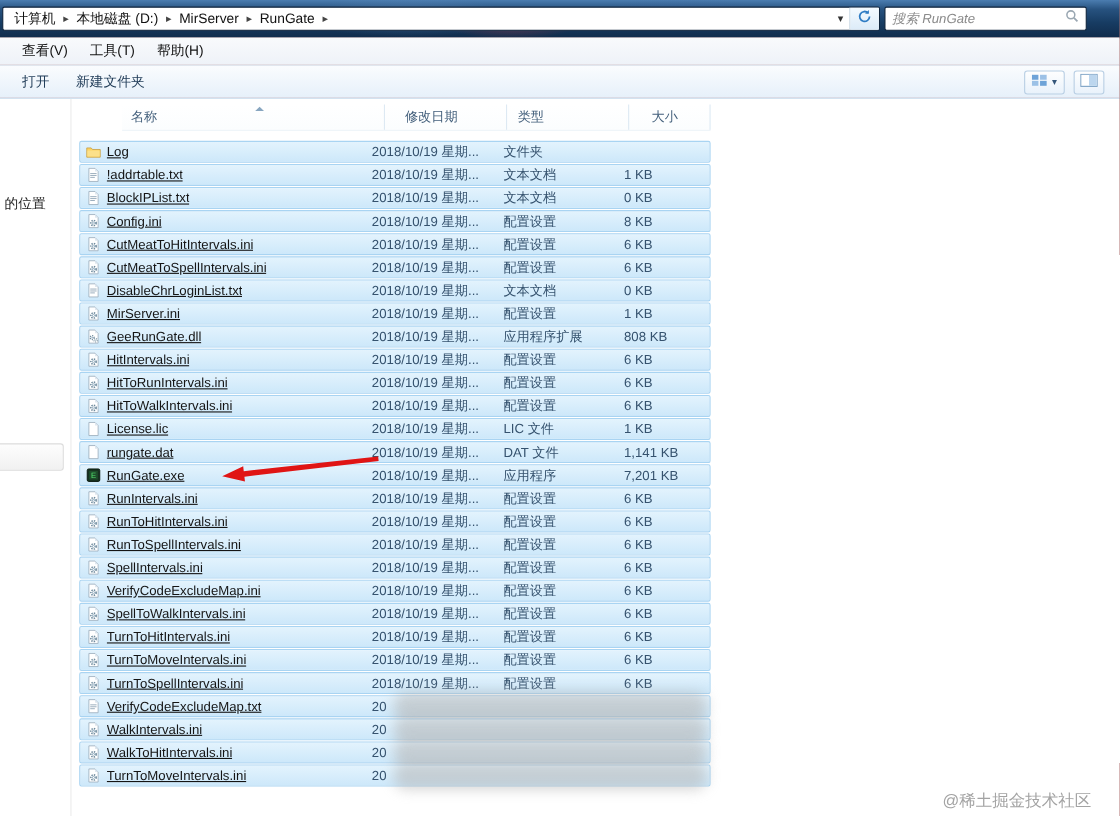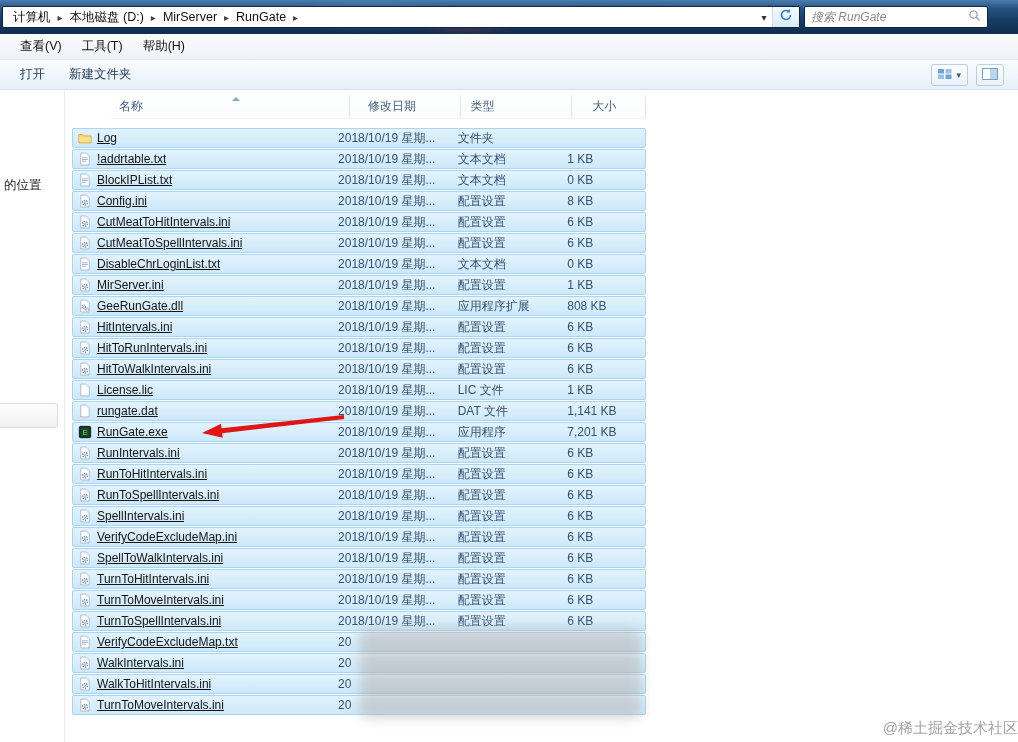--- a/index.html
+++ b/index.html
@@ -73,21 +73,21 @@
   .ic{width:14px;height:14px;margin-right:5px;flex:none;}
   .ic svg{display:block;}
   .c.date{width:118px;padding-left:8px;color:#35526e;}
   .c.type{width:120px;padding-left:10px;color:#35526e;}
   .c.size{width:78px;padding-right:7px;color:#35526e;}
   .blur{position:absolute;left:285px;top:-4px;width:285px;height:26px;background:#b5b5b5;
     opacity:.55;filter:blur(6px);border-radius:12px;pointer-events:none;}
 
   .arrow{position:absolute;left:196px;top:322px;width:152px;height:30px;pointer-events:none;}
 
-  .watermark{position:absolute;right:0;bottom:4px;font-size:15px;color:#a3a3a3;}
+  .watermark{position:absolute;right:26px;bottom:4px;font-size:15px;color:#a3a3a3;}
 </style>
 </head>
 <body>
 
 <div class="page">
 
   <div class="topbar">
     <div class="crumbbar">
       <div class="crumbs" id="crumbs">
           <span class="crumb">计算机</span>

